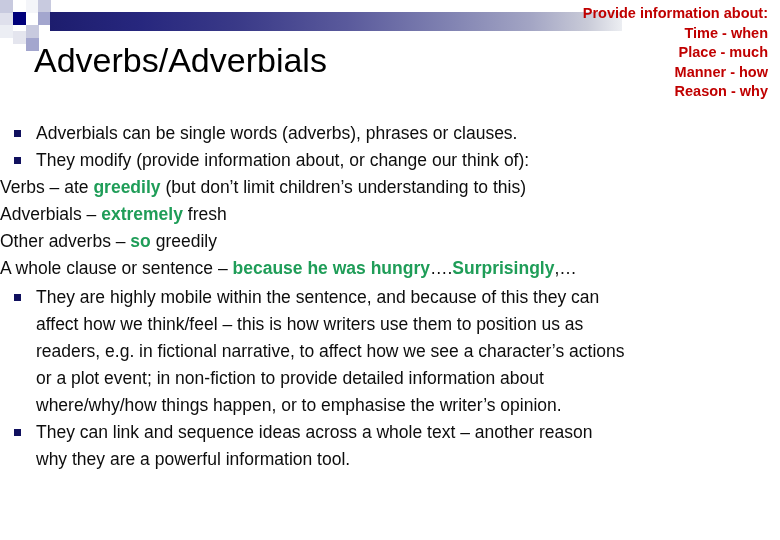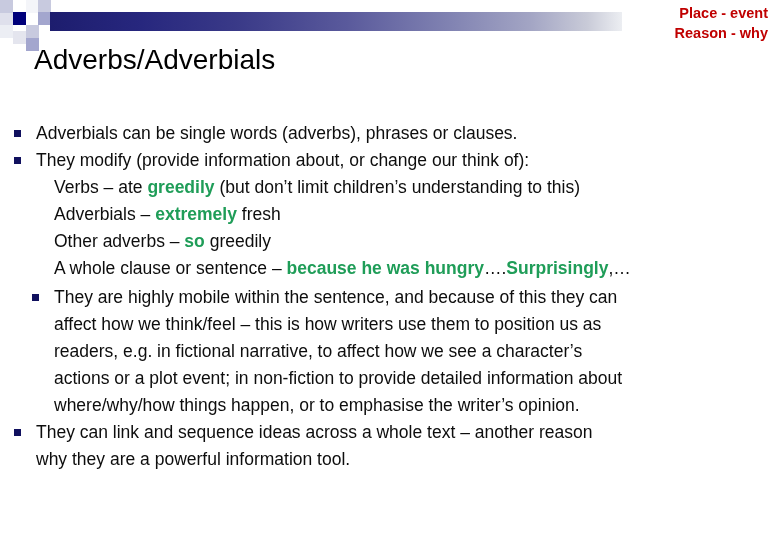--- a/index.html
+++ b/index.html
@@ -40,21 +40,21 @@
         #a3a5c4 84%,
         #c9cbd8 94%,
         #eceef2 100%);
   }
 
   
   #slide-title {
     position: absolute;
     left: 34px;
     top: 40px;
-    font-size: 28px;
+    font-size: 34px;
     line-height: 40px;
     color: #000000;
     letter-spacing: 0px;
     white-space: nowrap;
   }
 
   
   #info-block {
     position: absolute;
     right: 12px;
@@ -90,21 +90,20 @@
     background: #10105e;
     margin-top: 10px;
     margin-right: 15px;
   }
   .bullet-text {
     flex: 1 1 auto;
     padding-right: 18px;
   }
 
   .sub-row {
-    padding-left: 54px;
     white-space: nowrap;
   }
 
   .hl-green {
     color: #1F9D58;
     font-weight: bold;
   }
 </style>
 </head>
 <body>
@@ -120,21 +119,24 @@
   <div class="deco-sq" style="left:38px; top:12px; width:13px; height:13px; background:#a3a6ce;"></div>
   <div class="deco-sq" style="left:26px; top:38px; width:13px; height:13px; background:#a3a6ce;"></div>
   <div class="deco-sq" style="left:13px; top:31px; width:13px; height:13px; background:#e4e5ee;"></div>
   <div class="deco-sq" style="left:51px; top:0px;  width:14px; height:12px; background:#ffffff;"></div>
 </div>
 <div id="gradient-bar"></div>
 
 <div id="slide-title">Adverbs/Adverbials</div>
 
 <div id="info-block">
-  <div class="info-line">Place - event</div>
+  <div class="info-line">Provide information about:</div>
+  <div class="info-line">Time - when</div>
+  <div class="info-line">Place - much</div>
+  <div class="info-line">Manner - how</div>
   <div class="info-line">Reason - why</div>
 </div>
 
 <div id="body-content">
 
   <div class="bullet-row">
     <span class="bullet-mark"></span>
     <span class="bullet-text">Adverbials can be single words (adverbs), phrases or clauses.</span>
   </div>
 
@@ -152,21 +154,21 @@
   </div>
 
   <div class="sub-row">
     <span>Other adverbs – </span><span class="hl-green">so</span><span> greedily</span>
   </div>
 
   <div class="sub-row">
     <span>A whole clause or sentence – </span><span class="hl-green">because he was hungry</span><span>….</span><span class="hl-green">Surprisingly</span><span>,…</span>
   </div>
 
-  <div class="bullet-row" style="margin-top:2px;margin-left:18px;">
+  <div class="bullet-row" style="margin-top:2px;">
     <span class="bullet-mark"></span>
     <span class="bullet-text">They are highly mobile within the sentence, and because of this they can affect how we think/feel – this is how writers use them to position us as readers, e.g. in fictional narrative, to affect how we see a character’s actions or a plot event; in non-fiction to provide detailed information about where/why/how things happen, or to emphasise the writer’s opinion.</span>
   </div>
 
   <div class="bullet-row">
     <span class="bullet-mark"></span>
     <span class="bullet-text">They can link and sequence ideas across a whole text – another reason why they are a powerful information tool.</span>
   </div>
 
 </div>

